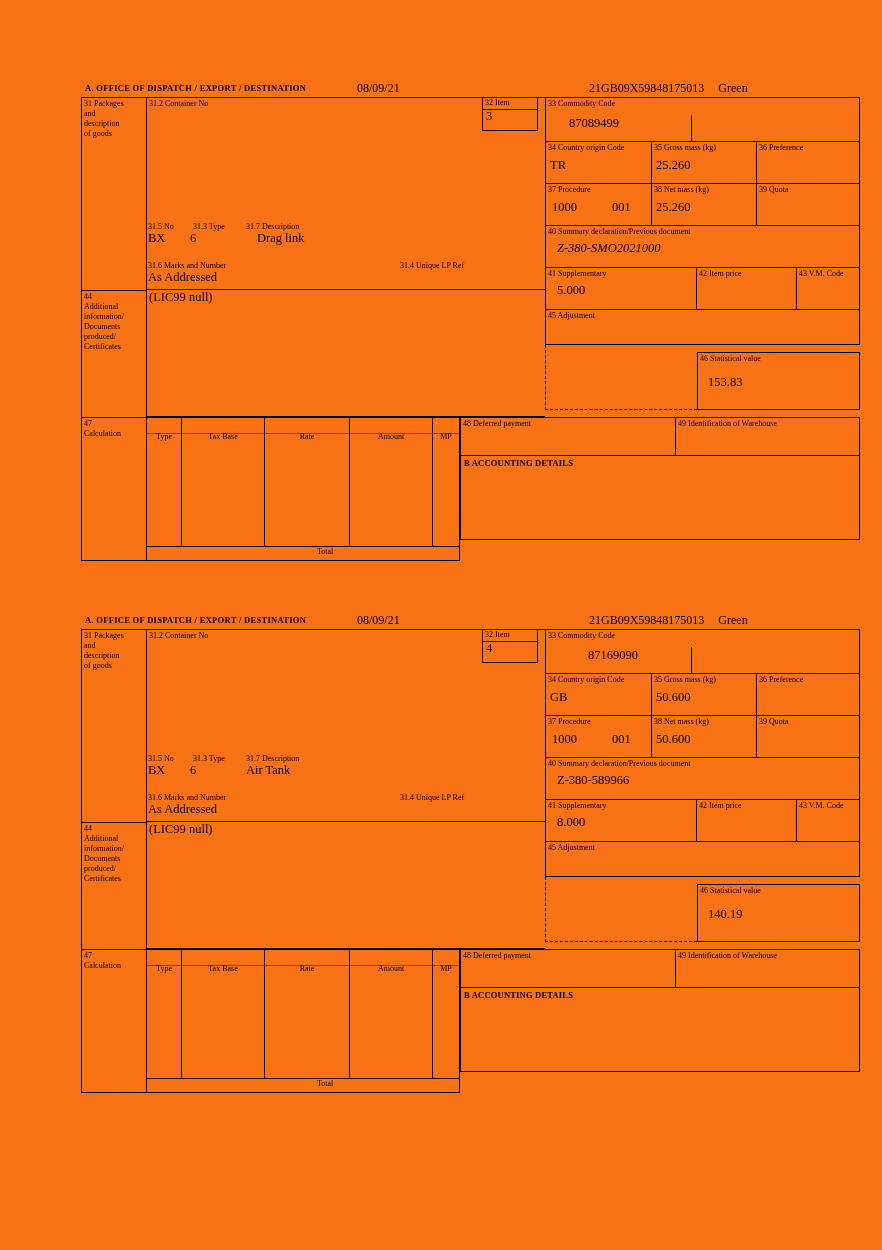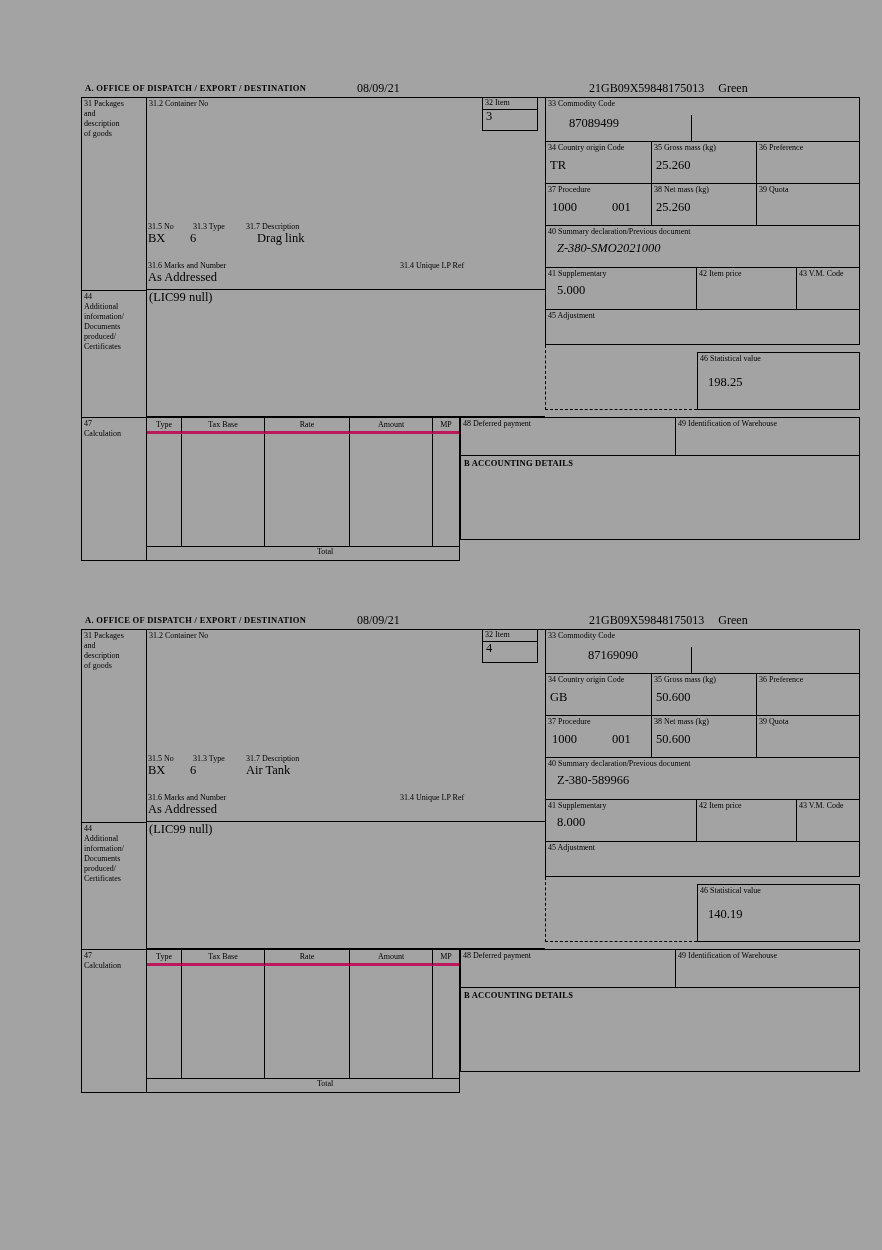--- a/index.html
+++ b/index.html
@@ -1,36 +1,36 @@
 <!DOCTYPE html>
 <html><head>
 <meta charset="utf-8">
 <style>
   * { margin:0; padding:0; box-sizing:border-box; }
   html,body { background:#ffffff; }
-  .page { position:relative; width:882px; height:1250px; background:#a3a3a3; color:#000;
+  .page { position:relative; width:882px; height:1250px; background:#f97316; color:#000;
           font-family:"Liberation Serif","DejaVu Serif",serif; overflow:hidden; }
   .blocks { position:absolute; left:0; top:80px; width:882px; }
   .form-block { position:relative; height:532px; }
   .abs { position:absolute; }
   .bl{border-left:1px solid #000}
   .br{border-right:1px solid #000}
   .bt{border-top:1px solid #000}
   .bb{border-bottom:1px solid #000}
   .dl{border-left:1px dashed #000}
   .db{border-bottom:1px dashed #000}
   .lbl { display:block; font-size:8px; line-height:1.25; padding:1px 2px; }
   .prelbl { white-space:pre-line; }
   .slab { position:absolute; font-size:8px; white-space:nowrap; }
   .val { position:absolute; font-size:12.5px; line-height:1.1; white-space:nowrap; }
   .hdr-title { position:absolute; font-size:8.5px; font-weight:bold; letter-spacing:0.3px; white-space:nowrap; }
   .hdr-val { position:absolute; font-size:12px; white-space:nowrap; }
   .tick { position:absolute; width:1px; background:#000; }
   .calc-head { display:flex; height:16px; }
-  .calc-head .cc { border-bottom:3px solid #be185d; font-size:8px; text-align:center; padding-top:2px; }
+  .calc-head .cc { border-bottom:1px solid #be185d; font-size:8px; text-align:center; padding-top:14px; }
   .calc-body { display:flex; height:112px; }
   .cc { border-right:1px solid #000; height:100%; }
   .cc:last-child { border-right:none; }
   .w1{width:35px}.w2{width:83px}.w3{width:85px}.w4{width:83px}.w5{flex:1}
   .calc-total { border-top:1px solid #000; height:14px; font-size:8px; padding-left:170px; }
   .acct-lbl { display:block; font-weight:bold; font-size:8.5px; padding:2px 0 0 3px; letter-spacing:0.2px; }
   .itm-val { display:block; font-size:12.5px; padding-left:3px; line-height:1.1; }
 </style>
 </head>
 <body>
@@ -124,21 +124,21 @@
   </div>
   <div class="abs bl br bb" style="left:796px; top:188px; width:64px; height:42px;">
     <span class="lbl">43 V.M. Code</span>
   </div>
   <div class="abs bl br bb" style="left:545px; top:230px; width:315px; height:35px;">
     <span class="lbl">45 Adjustment</span>
   </div>
   <div class="abs dl db" style="left:545px; top:265px; width:152px; height:65px;"></div>
   <div class="abs bl bt br bb" style="left:697px; top:272px; width:163px; height:58px;">
     <span class="lbl">46 Statistical value</span>
-    <span class="val" style="left:10px; top:23px;">198.25</span>
+    <span class="val" style="left:10px; top:23px;">153.83</span>
   </div>
 
   <div class="abs bl bt br bb" style="left:146px; top:337px; width:314px; height:144px;">
     <div class="calc-head">
       <div class="cc w1">Type</div>
       <div class="cc w2">Tax Base</div>
       <div class="cc w3">Rate</div>
       <div class="cc w4">Amount</div>
       <div class="cc w5">MP</div>
     </div>

